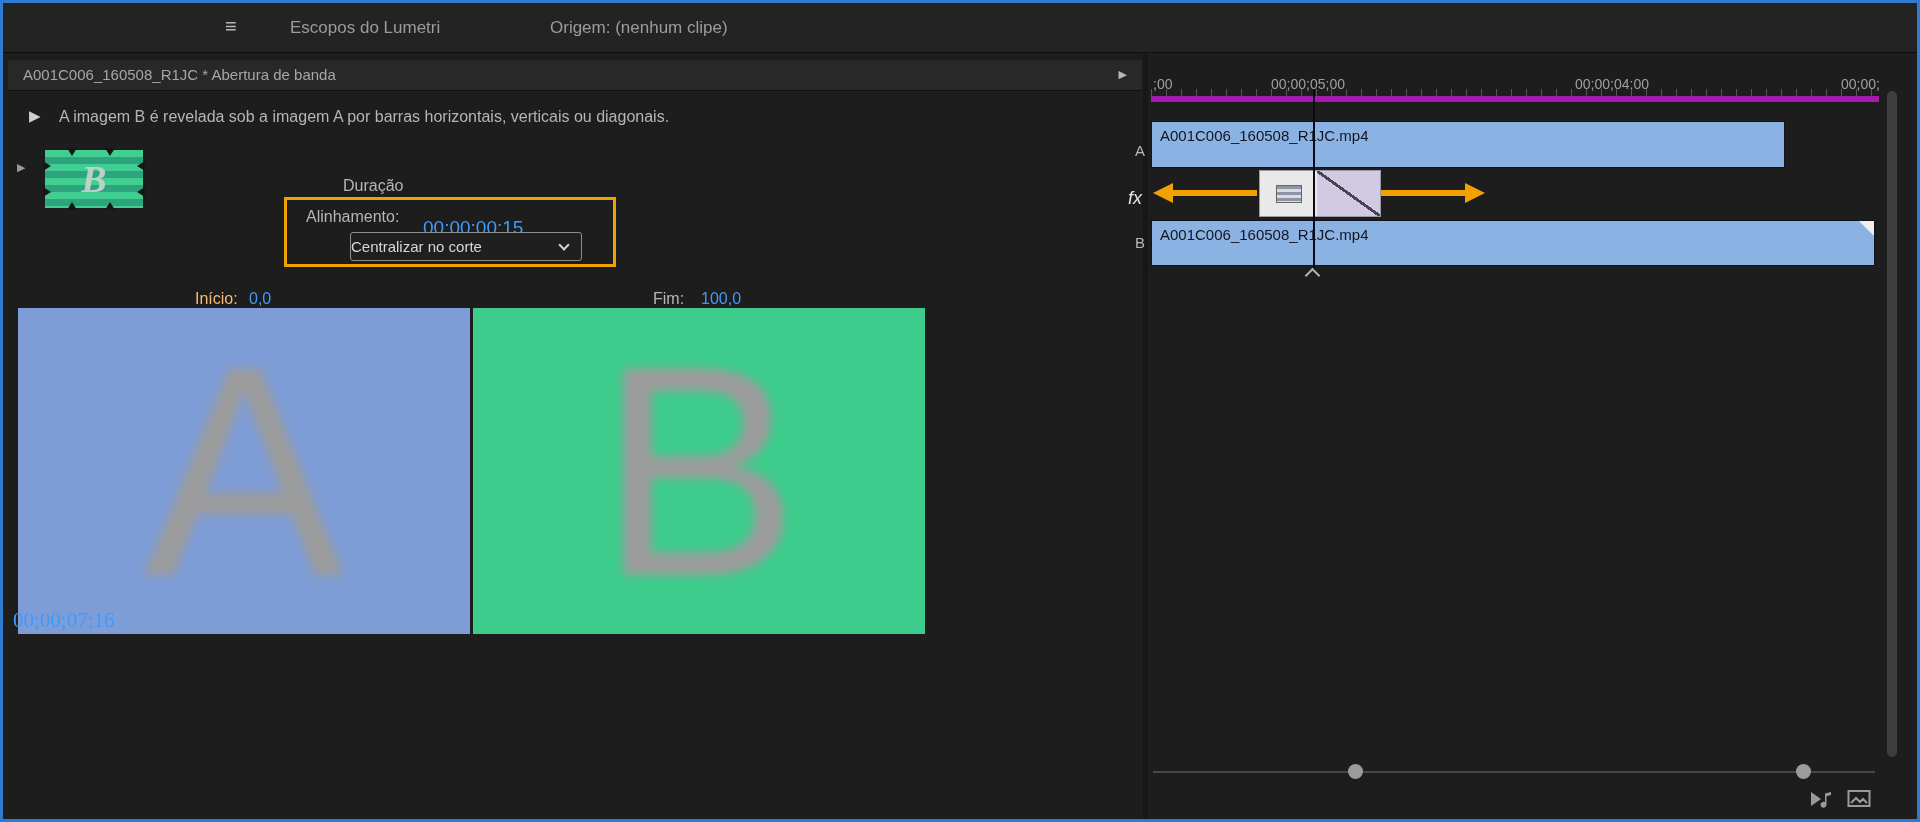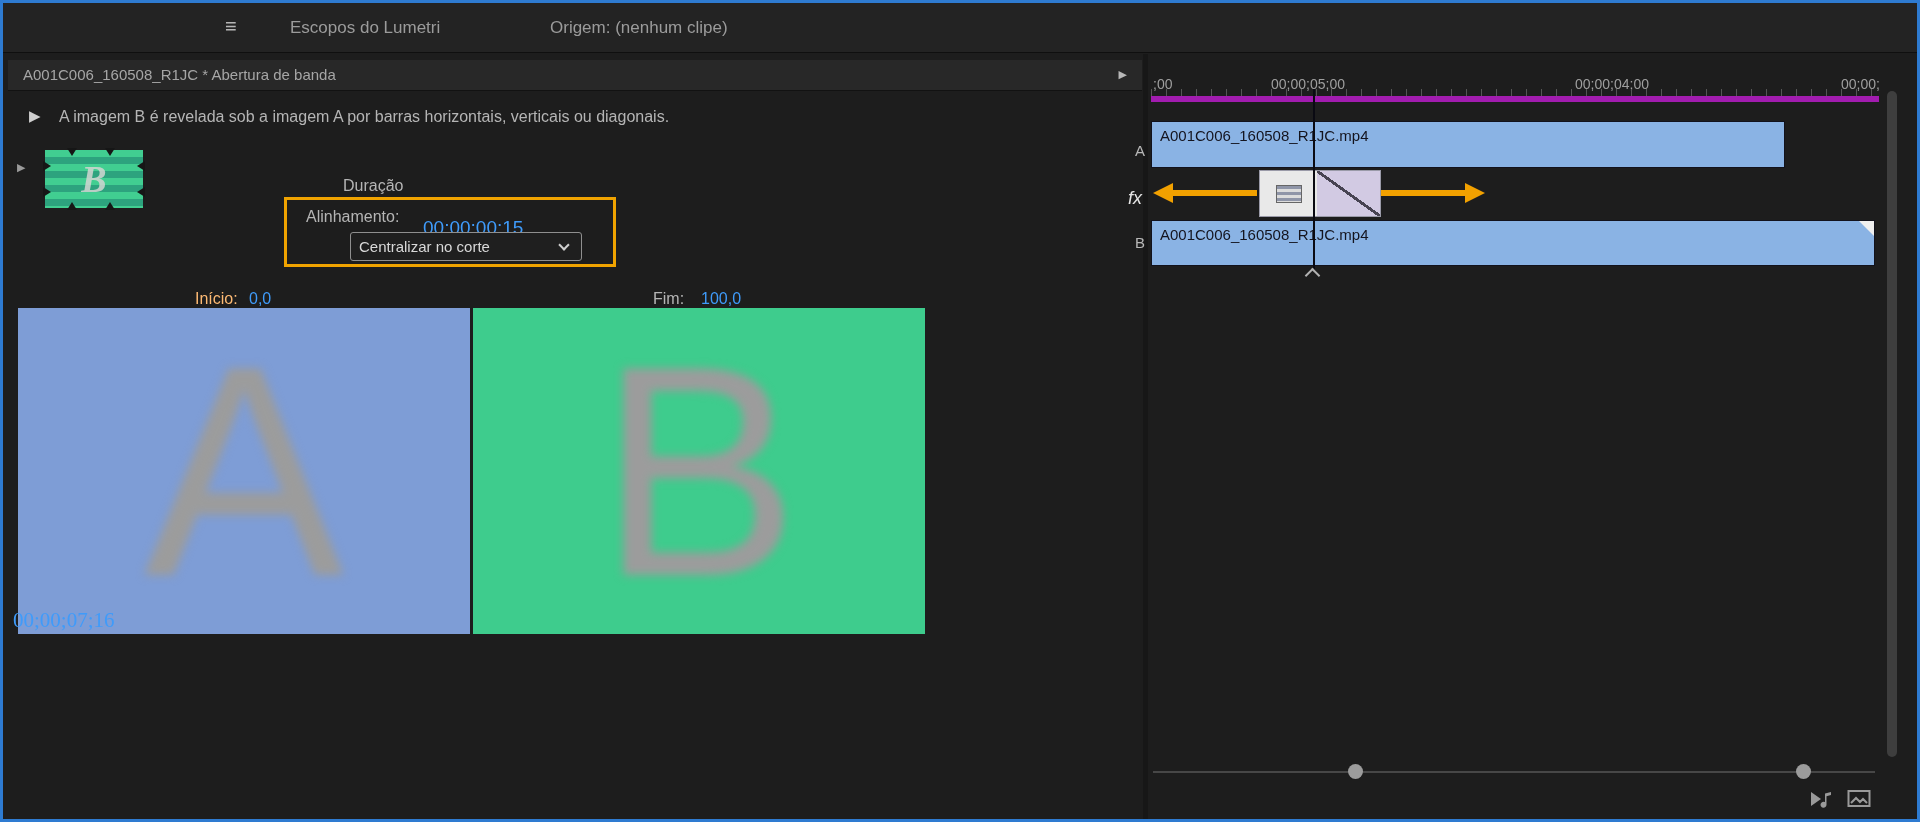--- a/index.html
+++ b/index.html
@@ -31,21 +31,21 @@
   .h-down{border-left:5px solid transparent;border-right:5px solid transparent;border-top:8px solid #161616;}
   .h-up{border-left:5px solid transparent;border-right:5px solid transparent;border-bottom:8px solid #161616;}
   .hp-l1{left:-2px;top:11px;} .hp-l2{left:-2px;top:37px;}
   .hp-r1{right:-2px;top:11px;} .hp-r2{right:-2px;top:37px;}
   .hp-t1{top:-2px;left:22px;} .hp-t2{top:-2px;left:60px;}
   .hp-b1{bottom:-2px;left:22px;} .hp-b2{bottom:-2px;left:60px;}
 
   .duration-label{position:absolute;left:340px;top:174px;font-size:16px;color:#b5b5b5;}
   .duration-value{position:absolute;left:420px;top:174px;font-size:19px;color:#3f9bfa;margin-top:40px;}
   .alignment-label{position:absolute;left:303px;top:205px;font-size:16px;color:#b5b5b5;}
-  .alignment-dropdown{position:absolute;left:347px;top:229px;width:232px;height:29px;background:#1f1f1f;border:1px solid #8f8f8f;border-radius:3px;color:#d8d8d8;font-size:15px;line-height:27px;padding-left:8px;}
+  .alignment-dropdown{position:absolute;left:347px;top:229px;width:232px;height:29px;background:#1f1f1f;border:1px solid #8f8f8f;border-radius:3px;color:#d8d8d8;font-size:15px;line-height:27px;padding-left:0;}
   .dropdown-chevron{position:absolute;right:13px;top:8px;width:8px;height:8px;border-right:2px solid #cfcfcf;border-bottom:2px solid #cfcfcf;transform:rotate(45deg);}
   .highlight-box{position:absolute;left:281px;top:194px;width:332px;height:70px;border:3px solid #f0a300;}
 
   .start-label{position:absolute;left:192px;top:287px;font-size:16px;color:#fdba74;}
   .start-value{position:absolute;left:246px;top:287px;font-size:16px;color:#3f9bfa;}
   .end-label{position:absolute;left:650px;top:287px;font-size:16px;color:#b5b5b5;}
   .end-value{position:absolute;left:698px;top:287px;font-size:16px;color:#3f9bfa;}
 
   .preview{position:absolute;top:305px;width:452px;height:326px;display:flex;align-items:center;justify-content:center;overflow:hidden;}
   #preview-a{left:15px;background:#7e9dd6;}

